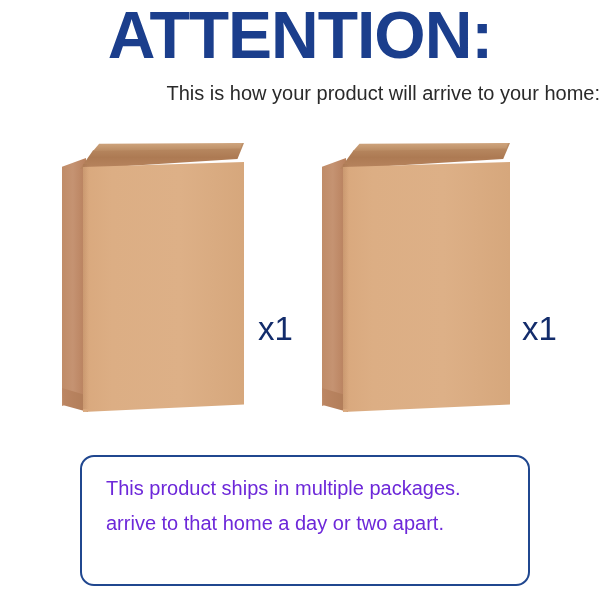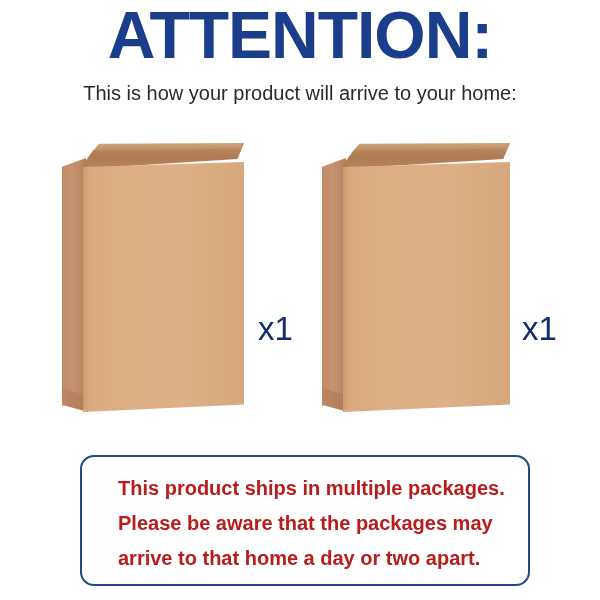--- a/index.html
+++ b/index.html
@@ -37,21 +37,21 @@
     letter-spacing: -1px;
     color: #1B3E8C;
     white-space: nowrap;
   }
 
   .subtitle {
     position: absolute;
     left: 0;
     top: 80px;
     width: 600px;
-    text-align: center;
+    text-align: right;
     font-family: "Liberation Sans", sans-serif;
     font-weight: normal;
     font-size: 20px;
     line-height: 26px;
     color: #2a2a2a;
     white-space: nowrap;
   }
 
   
   .boxes-area {
@@ -170,28 +170,28 @@
     width: 450px;
     height: 131px;
     box-sizing: border-box;
     border: 2px solid #20478F;
     border-radius: 14px;
     background: #ffffff;
   }
 
   .notice-text {
     position: absolute;
-    left: 36px;
+    left: 24px;
     top: 14px;
     width: 400px;
     font-family: "Liberation Sans", sans-serif;
-    font-weight: bold;
+    font-weight: normal;
     font-size: 20px;
     line-height: 35px;
-    color: #b91c1c;
+    color: #6d28d9;
   }
   .notice-line { display: block; white-space: nowrap; }
 </style>
 </head>
 <body>
 
 <div id="page">
 
   <div class="attention-title">ATTENTION:</div>
 
@@ -221,18 +221,17 @@
         <div class="front-seam"></div>
       </div>
       <div class="qty">x1</div>
     </div>
 
   </div>
 
   <div class="notice-box">
     <div class="notice-text">
       <span class="notice-line">This product ships in multiple packages.</span>
-      <span class="notice-line">Please be aware that the packages may</span>
       <span class="notice-line">arrive to that home a day or two apart.</span>
     </div>
   </div>
 
 </div>
 
 </body></html>

